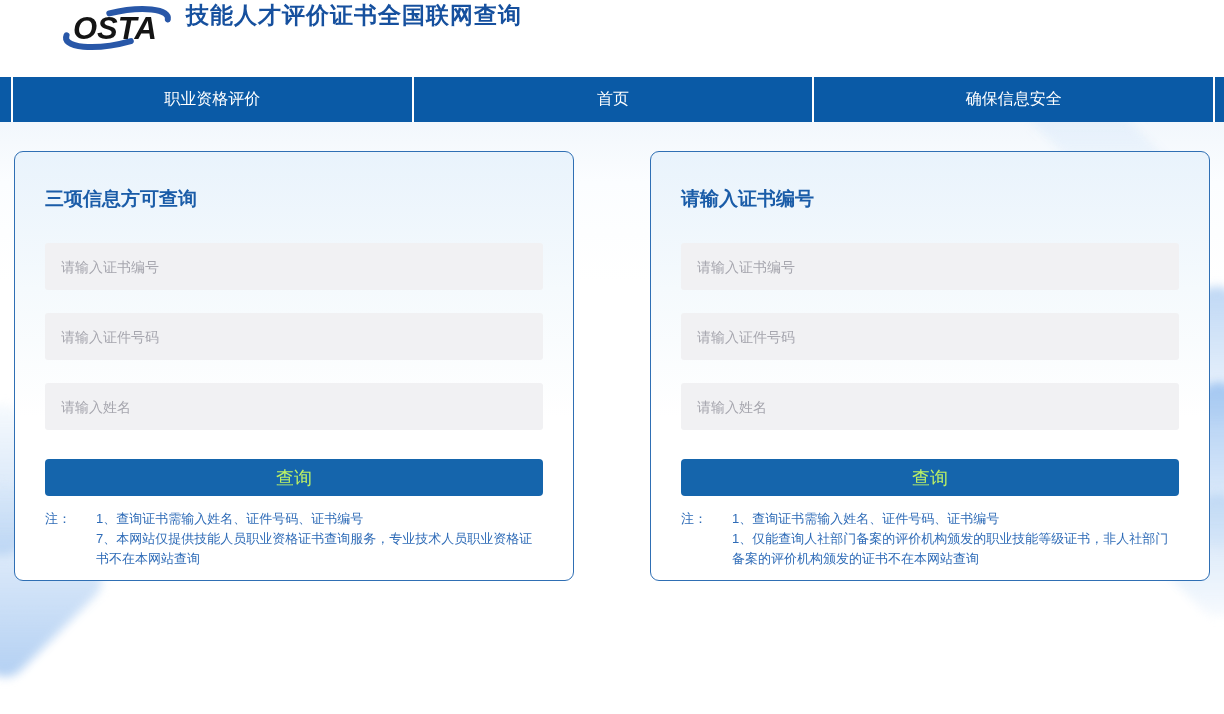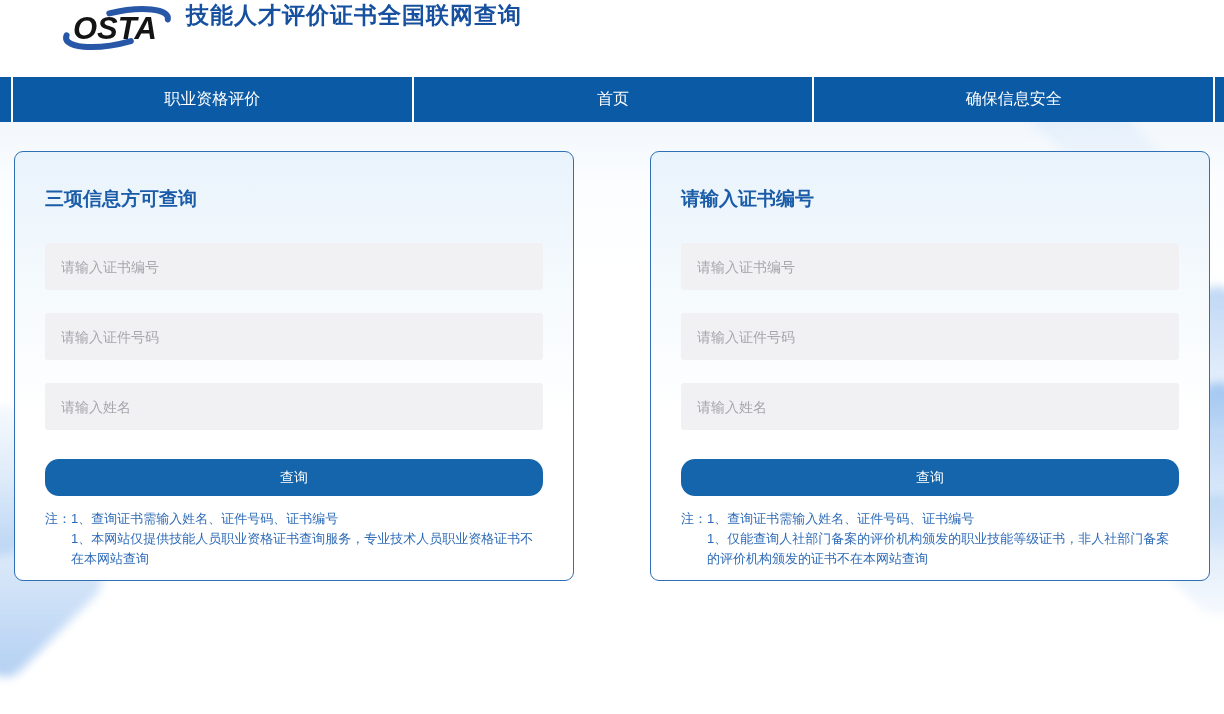--- a/index.html
+++ b/index.html
@@ -77,32 +77,32 @@
     background: #f1f1f3; border: none; border-radius: 3px;
     padding: 0 16px; font-size: 14px; color: #c2410c;
     font-family: "Liberation Sans", "DejaVu Sans", sans-serif;
     outline: none;
   }
   .card-input:first-of-type { margin-top: 31px; }
   .card-input::placeholder { color: #a6a6ae; }
   .query-button {
     display: block; width: 100%; height: 37px;
     margin-top: 29px;
-    background: #1565ac; color: #ffffff;
-    border: none; border-radius: 14px;
-    font-size: 14px; cursor: pointer;
+    background: #1565ac; color: #bef264;
+    border: none; border-radius: 4px;
+    font-size: 18px; cursor: pointer;
     font-family: "Liberation Sans", "DejaVu Sans", sans-serif;
   }
   .card-notes {
     margin-top: 13px;
     display: flex;
     color: #2e6bb7; font-size: 13px; line-height: 20px;
   }
   .note-label { flex: 0 0 auto; white-space: nowrap; }
-  .note-items { flex: 1 1 auto; }
+  .note-items { flex: 1 1 auto; margin-left: 25px; }
 
   
   .announcement {
     margin-top: 53px;
     color: #2b5fb0; font-size: 15.5px; line-height: 26px;
     text-align: justify;
   }
 </style>
 </head>
 <body>
@@ -144,21 +144,21 @@
     <section class="card">
       <h2 class="card-title">三项信息方可查询</h2>
       <input class="card-input" type="text" placeholder="请输入证书编号" style="">
       <input class="card-input" type="text" placeholder="请输入证件号码" style="">
       <input class="card-input" type="text" placeholder="请输入姓名" style="">
       <button class="query-button">查询</button>
       <div class="card-notes">
         <span class="note-label">注：</span>
         <div class="note-items">
           <div>1、查询证书需输入姓名、证件号码、证书编号</div>
-          <div>1、本网站仅提供技能人员职业资格证书查询服务，专业技术人员职业资格证书不在本网站查询</div>
+          <div>7、本网站仅提供技能人员职业资格证书查询服务，专业技术人员职业资格证书不在本网站查询</div>
         </div>
       </div>
     </section>
 
     <section class="card">
       <h2 class="card-title">请输入证书编号</h2>
       <input class="card-input" type="text" placeholder="请输入证书编号" style="">
       <input class="card-input" type="text" placeholder="请输入证件号码" style="">
       <input class="card-input" type="text" placeholder="请输入姓名" style="">
       <button class="query-button">查询</button>

